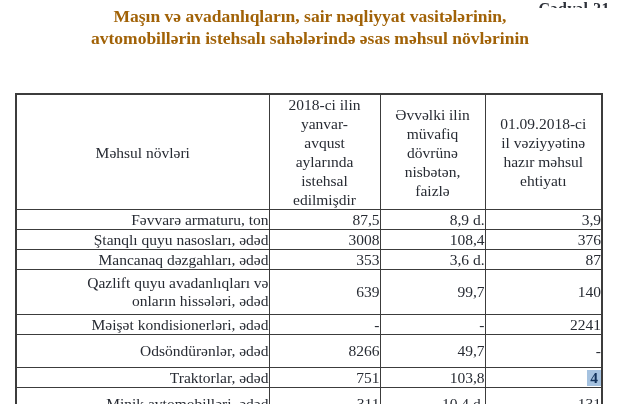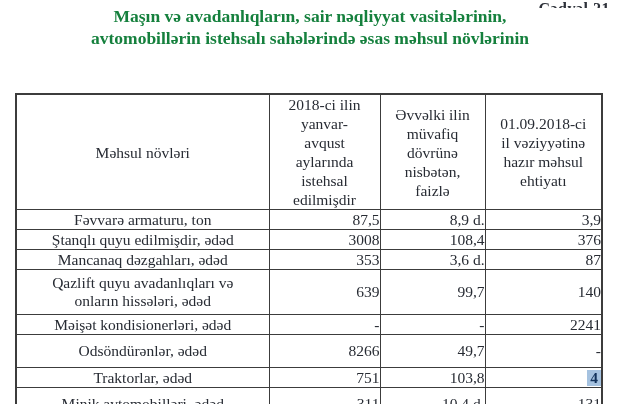--- a/index.html
+++ b/index.html
@@ -16,21 +16,21 @@
     position:absolute;top:0;right:10px;height:8px;width:120px;
     overflow:hidden;text-align:right;
   }
   .caption-clip span{
     display:inline-block;margin-top:-12px;
     font-size:16px;font-weight:bold;letter-spacing:.5px;color:#2e323a;
   }
   .title{
     position:absolute;top:5px;left:0;width:620px;
     text-align:center;font-weight:bold;font-size:17.5px;line-height:22.4px;
-    color:#15803d;
+    color:#a16207;
   }
   table.data{
     position:absolute;left:15px;top:93px;width:586px;
     border-collapse:collapse;table-layout:fixed;
     border:2px solid #3c3c3c;
     font-size:15.5px;color:#272b33;
   }
   table.data th, table.data td{
     border:1px solid #3c3c3c;
     padding:0;
@@ -39,21 +39,21 @@
   }
   tr.h-head{height:114px;}
   tr.r20{height:20px;}
   tr.r19{height:33px;}
   tr.r45{height:45px;}
   th.col-h{
     text-align:center;vertical-align:middle;
     white-space:pre-line;line-height:19px;
   }
   td.c-name{
-    text-align:center;vertical-align:middle;
+    text-align:right;vertical-align:middle;
     padding-left:7px;white-space:pre-line;line-height:18px;
   }
   td.c-num{text-align:right;vertical-align:middle;line-height:18px;}
   td.c2{padding-right:13px;}
   td.c3{padding-right:13px;margin-top:19px;}
   td.c4{padding-right:20px;margin-left:10px;}
   .hl{
     display:inline-block;
     font-weight:bold;color:#12325c;
     padding:0 3px;line-height:16px;
@@ -101,21 +101,21 @@
       </tr>
 
       <tr class="r20">
         <td class="c-name">Fəvvarə armaturu, ton</td>
         <td class="c-num c2">87,5</td>
         <td class="c-num c3">8,9 d.</td>
         <td class="c-num c4">3,9</td>
       </tr>
 
       <tr class="r20">
-        <td class="c-name">Ştanqlı quyu edilmişdir, ədəd</td>
+        <td class="c-name">Ştanqlı quyu nasosları, ədəd</td>
         <td class="c-num c2">3008</td>
         <td class="c-num c3">108,4</td>
         <td class="c-num c4">376</td>
       </tr>
 
       <tr class="r20">
         <td class="c-name">Mancanaq dəzgahları, ədəd</td>
         <td class="c-num c2">353</td>
         <td class="c-num c3">3,6 d.</td>
         <td class="c-num c4">87</td>

